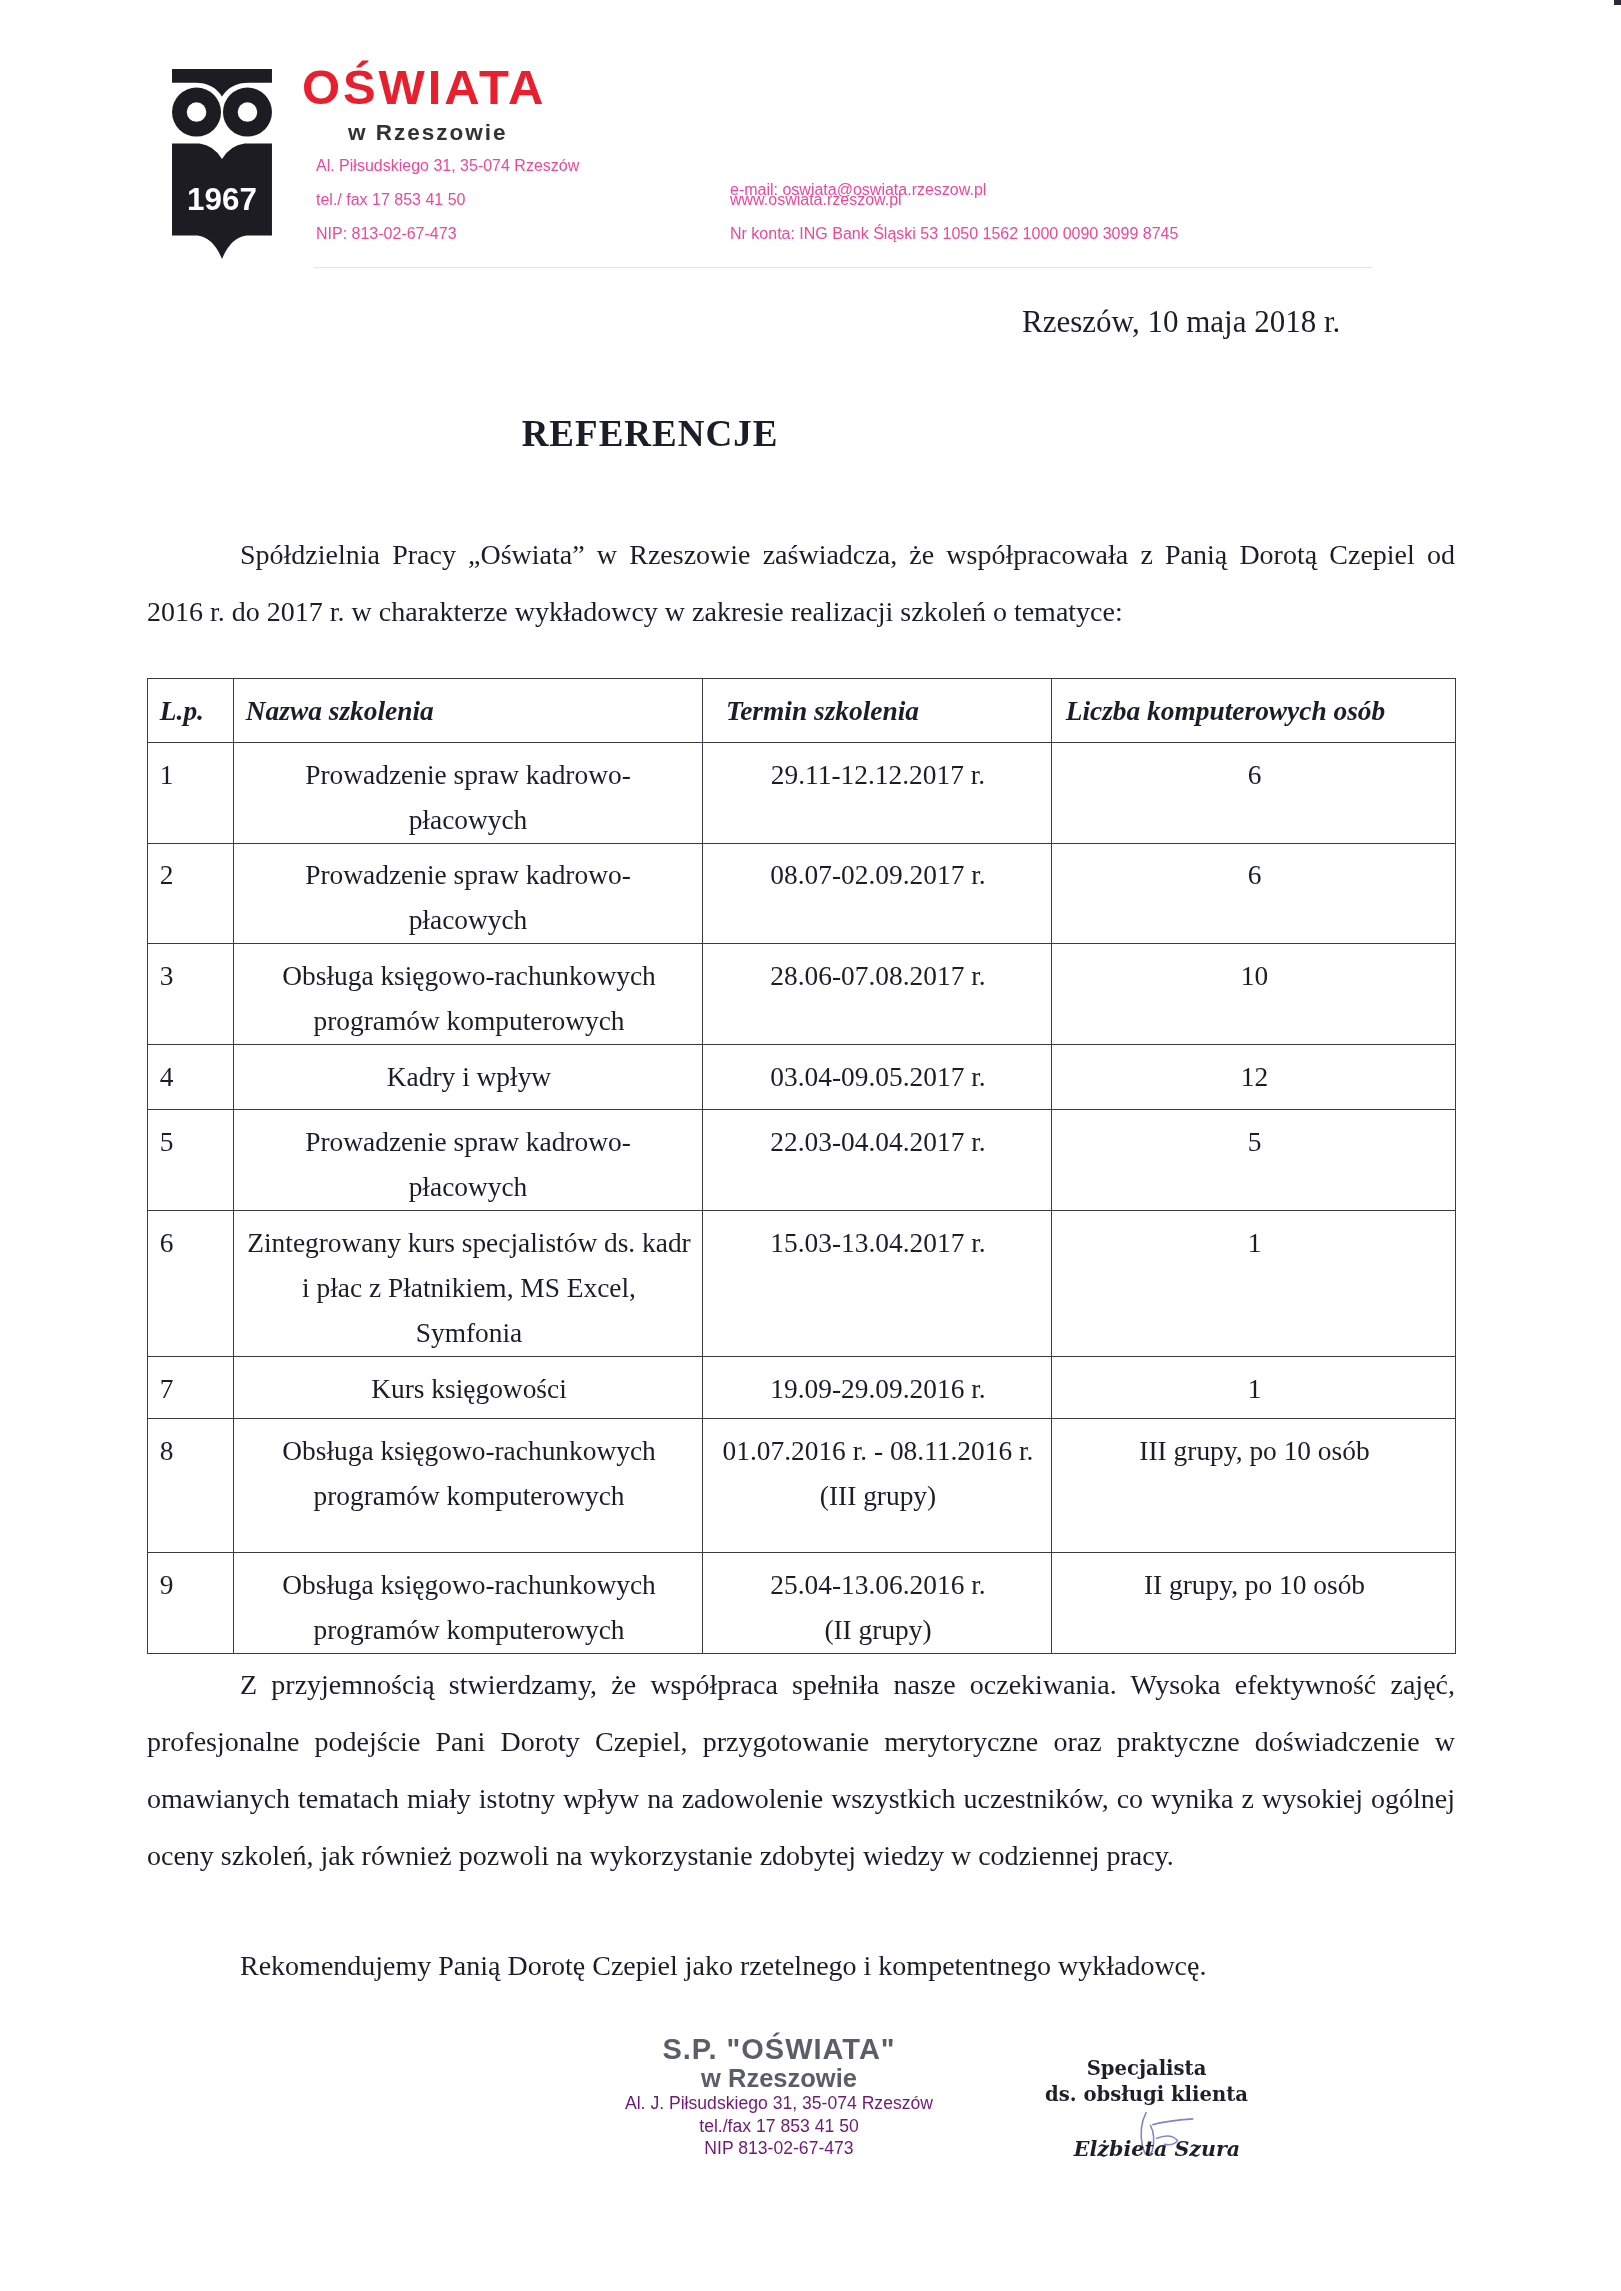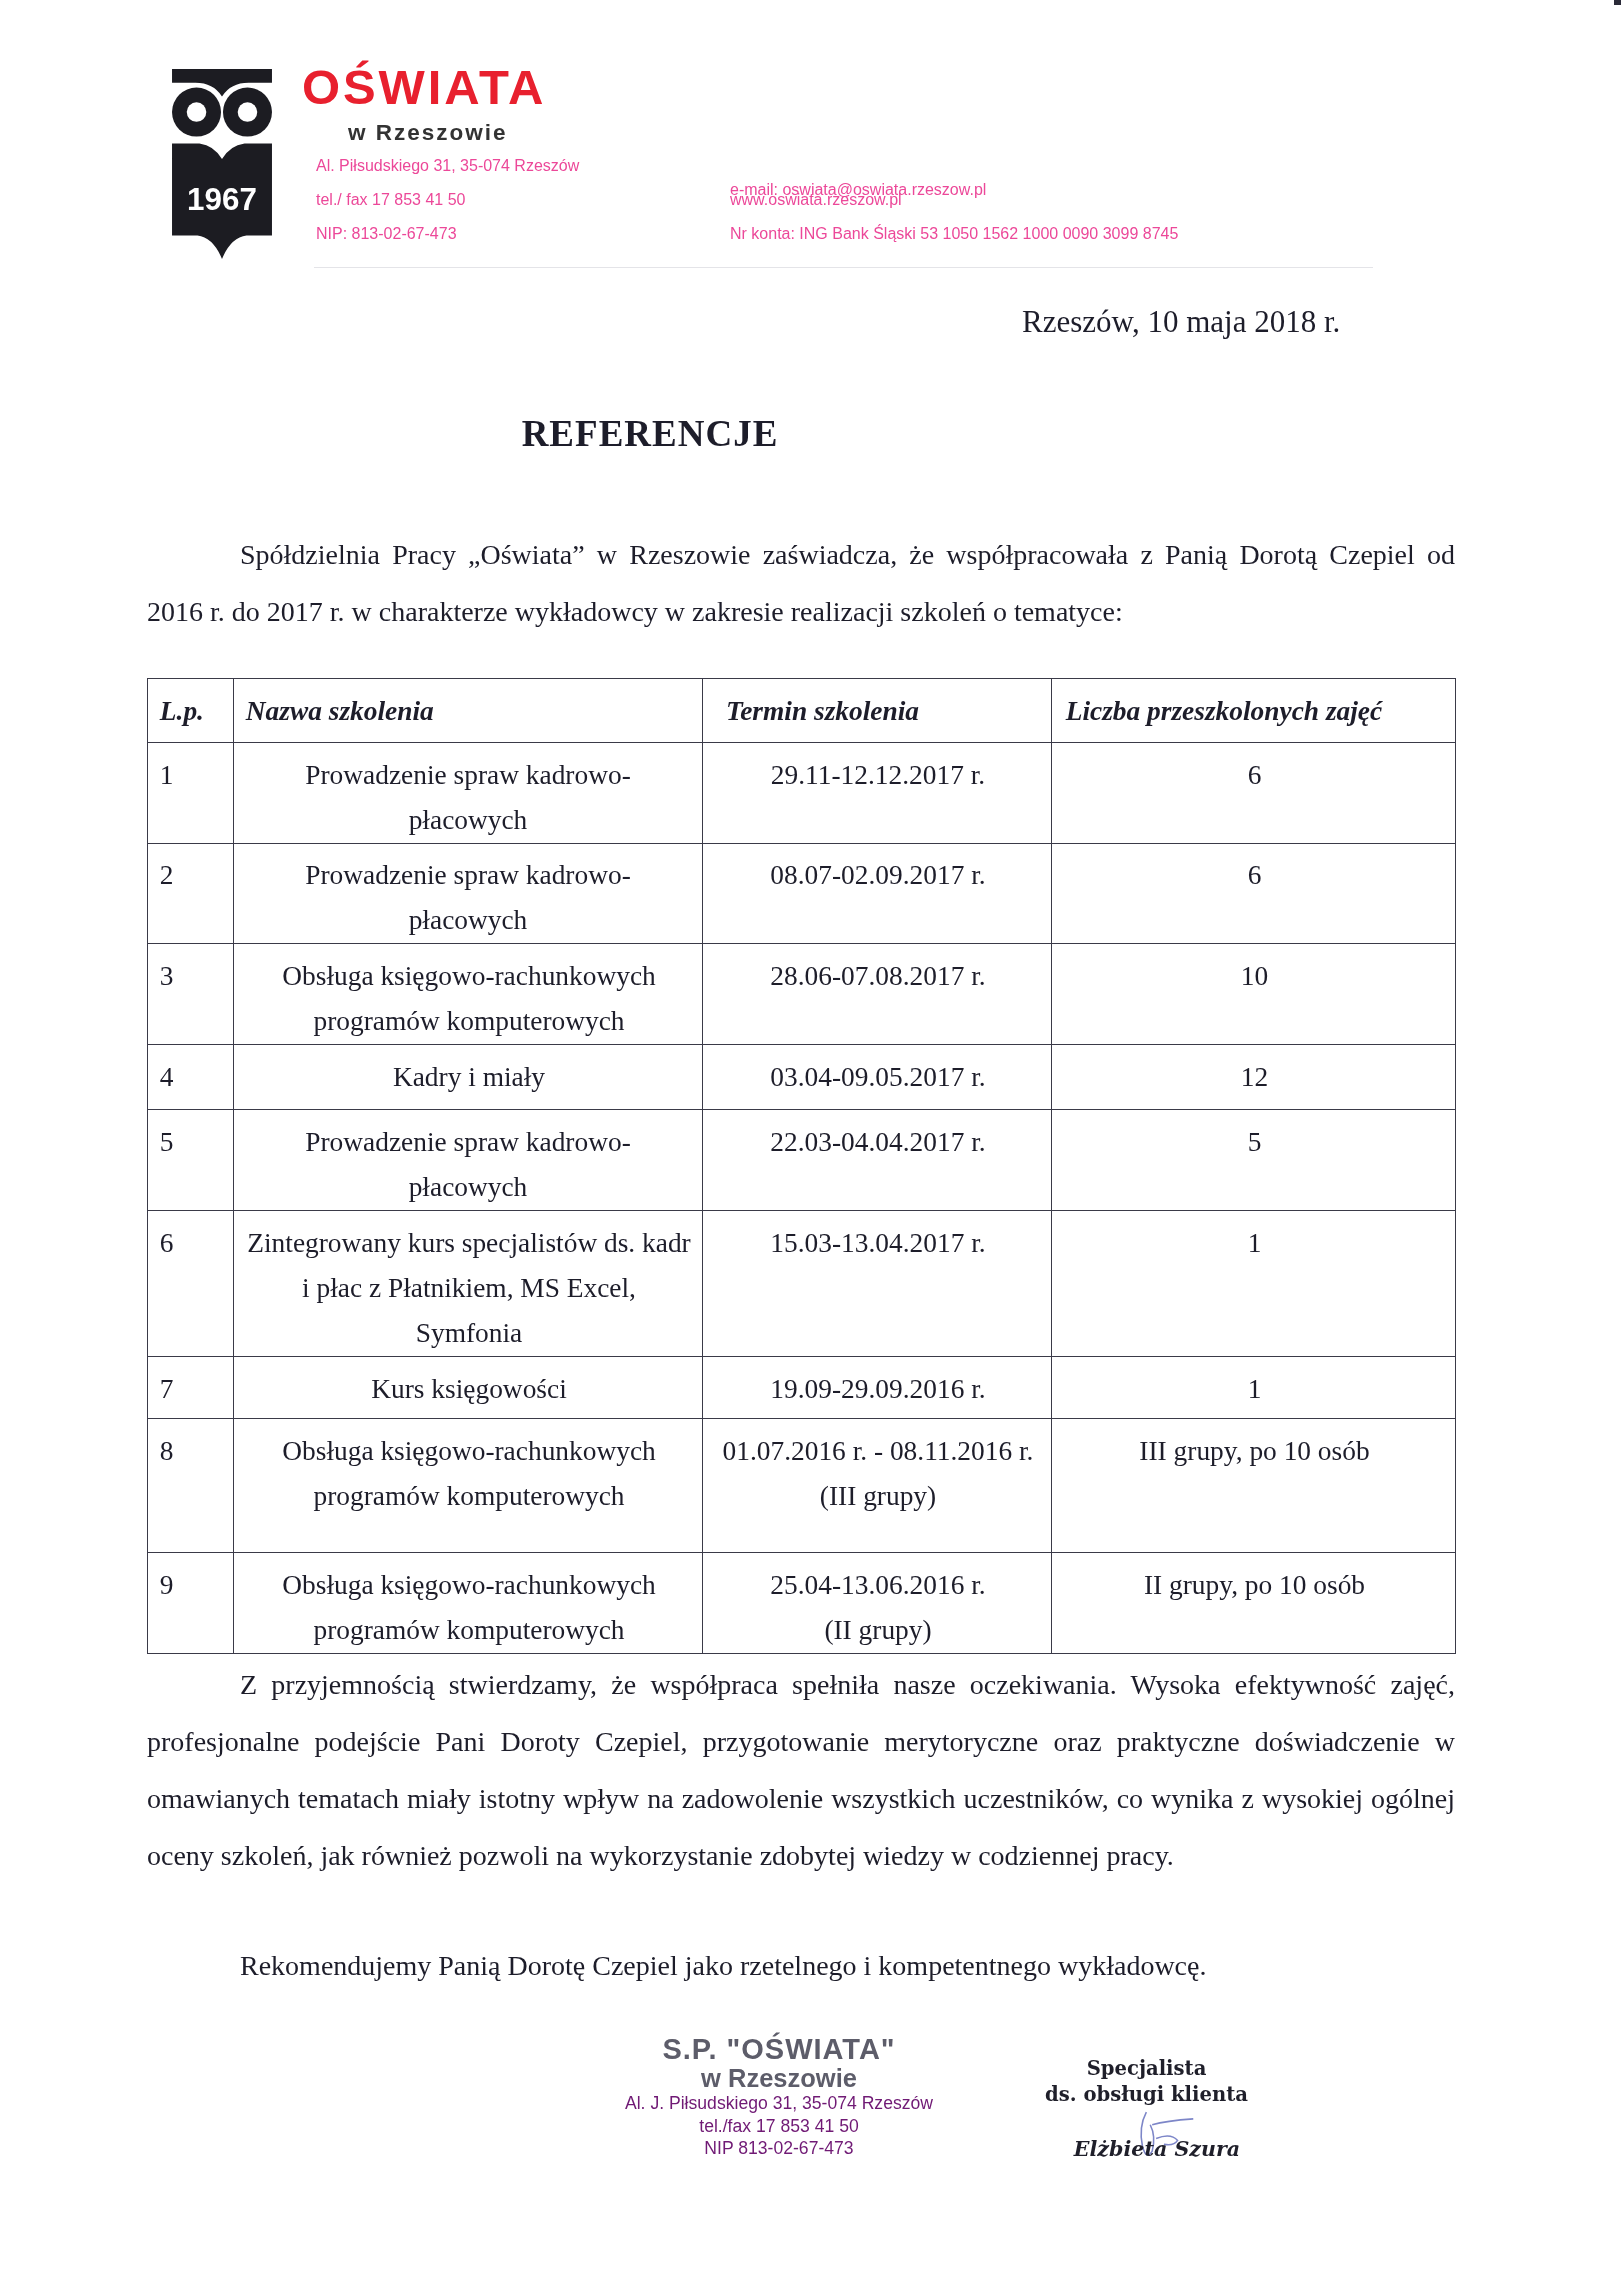--- a/index.html
+++ b/index.html
@@ -82,21 +82,21 @@
     <col style="width:86px">
     <col style="width:469px">
     <col style="width:349px">
     <col style="width:404px">
   </colgroup>
   <thead>
     <tr>
       <th>L.p.</th>
       <th>Nazwa szkolenia</th>
       <th style="padding-left:23px">Termin szkolenia</th>
-      <th style="padding-left:13.7px">Liczba przeszkolonych zajęć</th>
+      <th style="padding-left:13.7px">Liczba komputerowych osób</th>
     </tr>
   </thead>
   <tbody>
     <tr style="height:90px">
       <td class="l">1</td>
       <td class="c" style="padding-left:39px;padding-right:39px">Prowadzenie spraw kadrowo-płacowych</td>
       <td class="c">29.11-12.12.2017 r.</td>
       <td class="c">6</td>
     </tr>
     <tr style="height:90px">
@@ -106,21 +106,21 @@
       <td class="c">6</td>
     </tr>
     <tr style="height:92px">
       <td class="l">3</td>
       <td class="c">Obsługa księgowo-rachunkowych programów komputerowych</td>
       <td class="c">28.06-07.08.2017 r.</td>
       <td class="c">10</td>
     </tr>
     <tr style="height:65px">
       <td class="l">4</td>
-      <td class="c">Kadry i miały</td>
+      <td class="c">Kadry i wpływ</td>
       <td class="c">03.04-09.05.2017 r.</td>
       <td class="c">12</td>
     </tr>
     <tr style="height:91px">
       <td class="l">5</td>
       <td class="c" style="padding-left:39px;padding-right:39px">Prowadzenie spraw kadrowo-płacowych</td>
       <td class="c">22.03-04.04.2017 r.</td>
       <td class="c">5</td>
     </tr>
     <tr style="height:136px">

